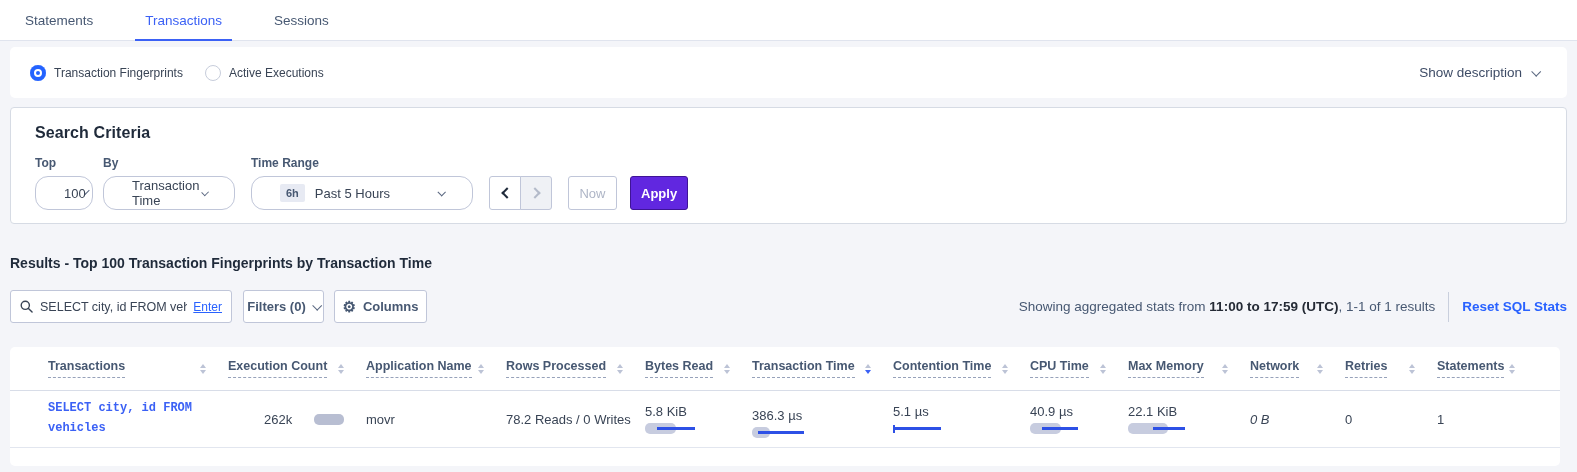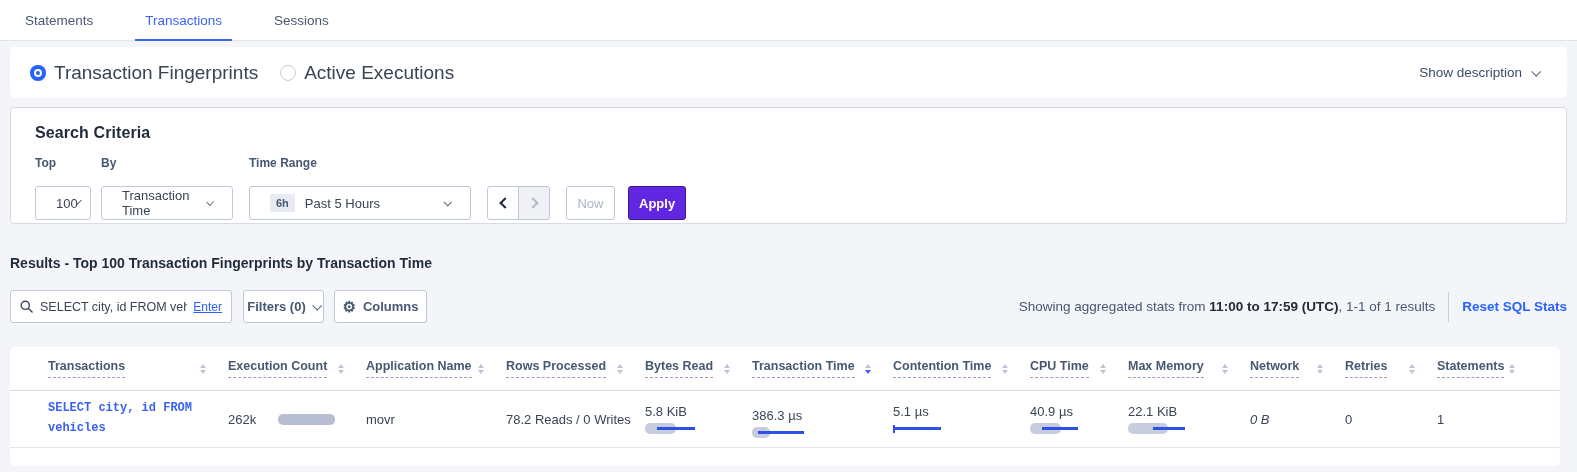--- a/index.html
+++ b/index.html
@@ -37,21 +37,21 @@
   }
   .radio-opt { display:flex; align-items:center; margin-right:22px; cursor:pointer; }
   .radio-dot {
     width:16px; height:16px; border-radius:50%; margin-right:8px; flex:none;
     background:#2463ff;
     box-shadow: inset 0 0 0 4px #2463ff, inset 0 0 0 6px #fff;
   }
   .radio-dot.off {
     background:#fff; box-shadow:none; border:1px solid #c7cddb;
   }
-  .radio-label { font-size:19px; color:#394455; }
+  .radio-label { font-size:12px; color:#394455; }
   .show-desc {
     margin-left:auto; display:flex; align-items:center; gap:10px;
     font-size:13.5px; color:#3e4c66; cursor:pointer;
   }
 
   
   .chev {
     display:inline-block; width:7px; height:7px;
     border-right:1.8px solid #5a6780; border-bottom:1.8px solid #5a6780;
     transform:rotate(45deg) translateY(-1px);
@@ -59,24 +59,24 @@
 
   
   .criteria-card {
     position:absolute; top:107px; left:10px; right:10px; height:117px;
     background:#fff; border:1px solid #d6dbe4; border-radius:4px;
     padding:16px 24px;
   }
   .sc-title { font-size:16px; font-weight:700; color:#1f2a3a; letter-spacing:.1px; }
   .sc-row { display:flex; align-items:flex-end; margin-top:14px; }
   .sc-field { display:flex; flex-direction:column; }
-  .sc-label { font-size:12px; font-weight:700; color:#475872; margin-bottom:16px; }
+  .sc-label { font-size:12px; font-weight:700; color:#475872; margin-bottom:6px; }
   .select {
-    height:34px; border:1px solid #c0c6d9; border-radius:3px; background:#fff;
-    display:flex; align-items:center; padding:0 20px;
+    height:34px; border:1px solid #c0c6d9; border-radius:13px; background:#fff;
+    display:flex; align-items:center; padding:0 28px;
     font-size:13px; color:#394455; cursor:pointer;
   }
   .select .chev { margin-left:auto; width:6px; height:6px; }
   .w-top { width:56px; } .w-by { width:132px; } .w-tr { width:222px; }
   .tr-badge {
     background:#e7eaf3; color:#475872; font-size:11px; font-weight:700;
     border-radius:2px; padding:3px 6px; margin-right:10px;
   }
   .pager { display:flex; margin-left:16px; }
   .pager-btn {
@@ -168,21 +168,21 @@
   .trow {
     display:flex; align-items:center; height:57px;
     padding-left:38px; border-bottom:1px solid #e2e6ef;
   }
   .td { flex:none; padding-right:22px; }
   .val { font-size:13px; color:#394455; white-space:nowrap; }
   .sql {
     font-family:"Liberation Mono","DejaVu Sans Mono",monospace;
     font-size:12px; font-weight:700; color:#3b61f5; line-height:1.65; cursor:pointer;
   }
-  .cbar-wrap { display:flex; align-items:center; }
+  .cbar-wrap { display:flex; align-items:center;margin-left:36px; }
   .cbar { display:inline-block; height:11px; border-radius:5px; background:#b8bed2; margin-left:22px; }
   .mini { position:relative; height:12px; margin-top:4px; }
   .mini-bar { position:absolute; left:0; top:0; height:11px; border-radius:5px; background:#c7ccdf; }
   .mini-line { position:absolute; top:4px; height:3px; background:#2d50e6; }
   .mini-tick { position:absolute; left:0; top:2px; width:2px; height:8px; background:#2d50e6; }
 </style>
 </head>
 <body>
 
 <div id="app">

